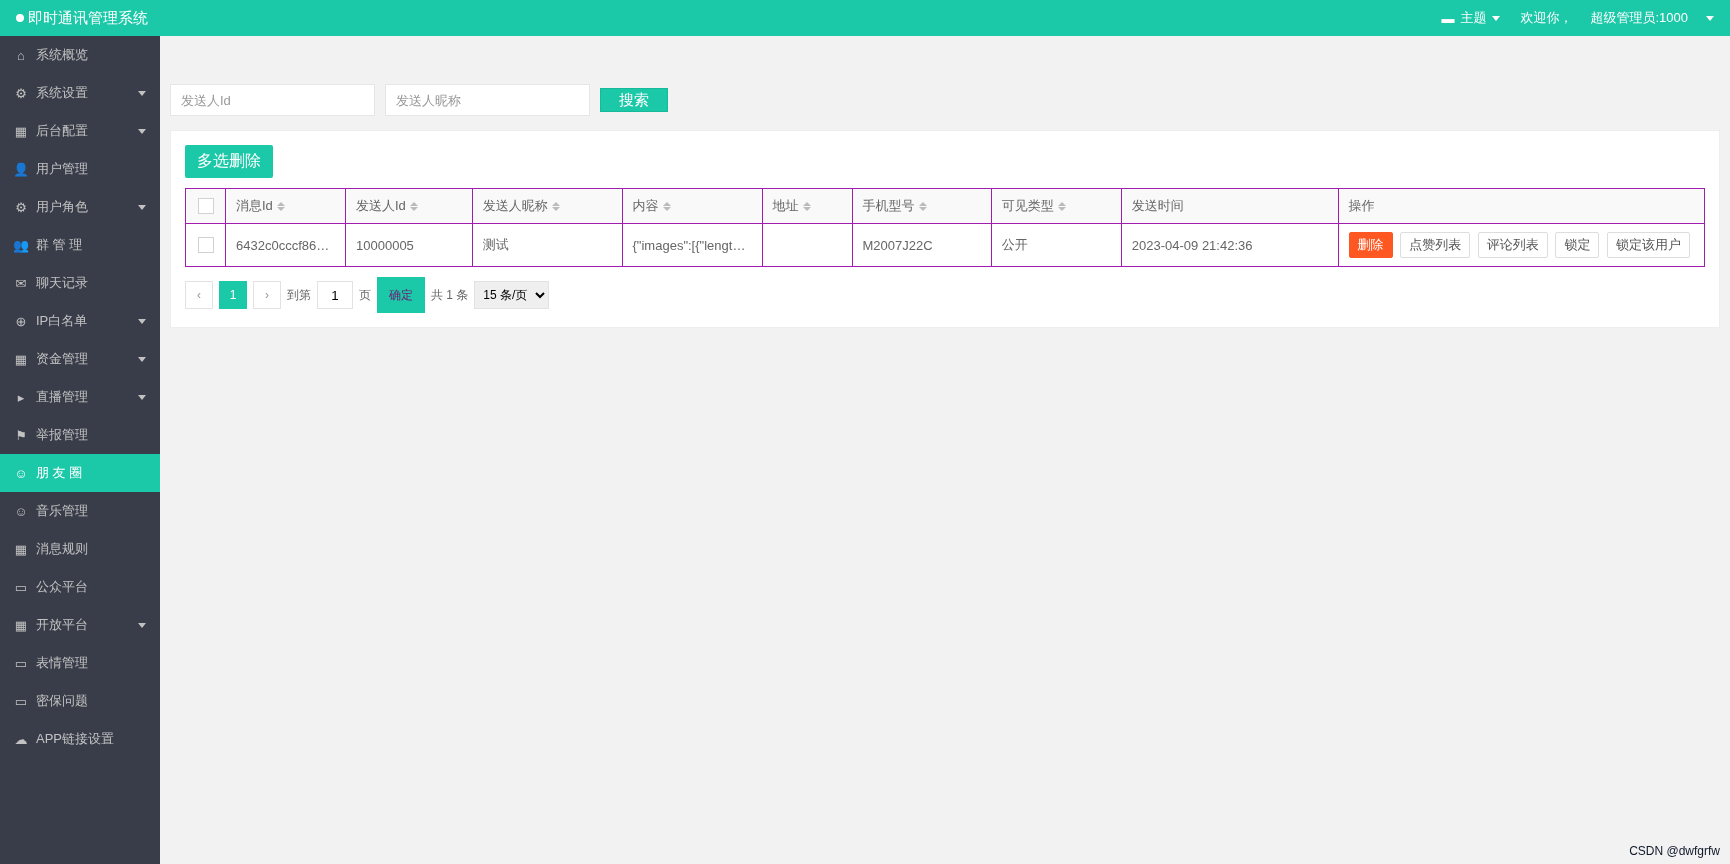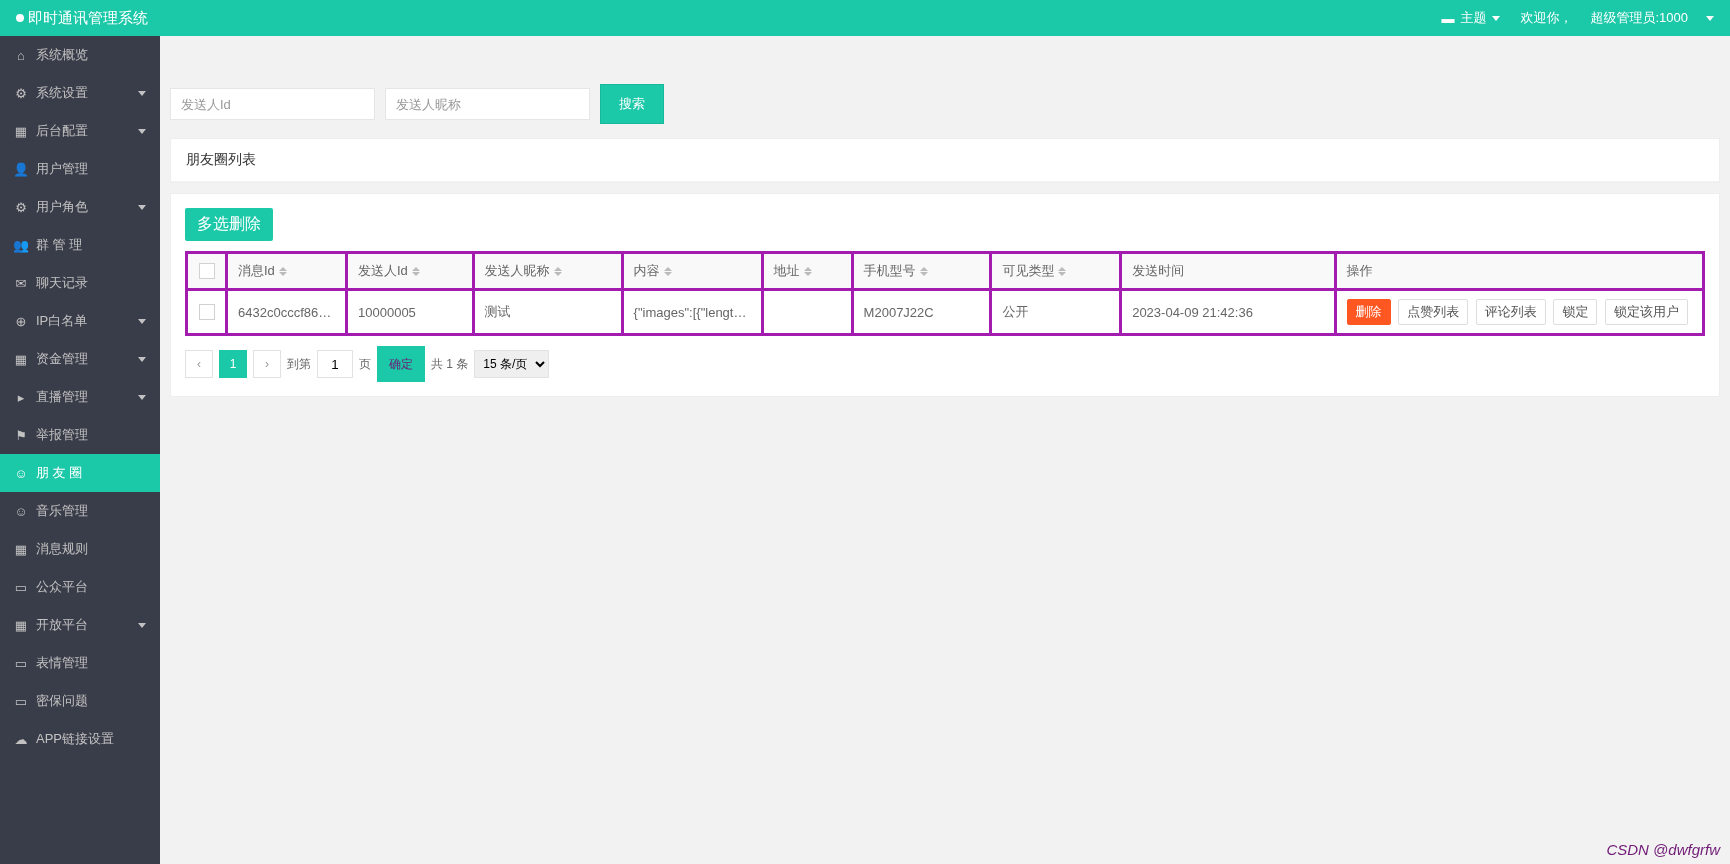--- a/index.html
+++ b/index.html
@@ -25,30 +25,30 @@
     .nav-icon { width: 14px; height: 14px; display: inline-flex; align-items: center; justify-content: center; }
     .nav-caret { width: 0; height: 0; border-left: 4px solid transparent; border-right: 4px solid transparent; border-top: 5px solid #c2c2c2; }
     
     .main { flex: 1; overflow: auto; padding: 0; background: #f2f2f2; position: relative; }
     .main::-webkit-scrollbar { width: 8px; }
     .main::-webkit-scrollbar-thumb { background: #ccc; }
     
     .search-bar { display: flex; gap: 10px; padding: 48px 10px 10px 10px; align-items: center; margin-bottom: 4px; background: #f2f2f2; }
     .search-input { width: 205px; height: 32px; border: 1px solid #e6e6e6; padding: 0 10px; font-size: 13px; background: #fff; }
     .search-input::placeholder { color: #999; }
-    .btn-search { height: 40px; padding: 0 18px; background: #1bc8a8; color: #fff; border: 1px solid #16b99a; cursor: pointer; font-size: 13px; }
+    .btn-search { height: 24px; padding: 0 18px; background: #1bc8a8; color: #fff; border: 1px solid #16b99a; cursor: pointer; font-size: 15px; }
     
     .card { background: #fff; margin: 0 10px 10px 10px; border: 1px solid #eee; }
     .card-header { padding: 12px 15px; font-size: 14px; color: #333; border-bottom: 1px solid #f2f2f2; }
     
     .table-wrap { background: #fff; margin: 0 10px; padding: 14px; border: 1px solid #eee; }
     .btn-batch { background: #1bc8a8; color: #fff; border: none; padding: 6px 12px; font-size: 16px; cursor: pointer; border-radius: 2px; margin-bottom: 10px; }
     
     table { width: 100%; border-collapse: collapse; }
-    th, td { border: 3px solid #a21caf; padding: 8px 10px; text-align: left; font-weight: normal; font-size: 13px; color: #666; white-space: nowrap; overflow: hidden; text-overflow: ellipsis; }
+    th, td { border: 1px solid #a21caf; padding: 8px 10px; text-align: left; font-weight: normal; font-size: 13px; color: #666; white-space: nowrap; overflow: hidden; text-overflow: ellipsis; }
     th { background: #f9f9f9; }
     .checkbox-cell { width: 40px; text-align: center; }
     .chk { width: 16px; height: 16px; border: 1px solid #d2d2d2; background: #fff; display: inline-block; vertical-align: middle; }
     .sort { display: inline-flex; flex-direction: column; gap: 1px; margin-left: 4px; vertical-align: middle; }
     .sort-up, .sort-down { width: 0; height: 0; border-left: 4px solid transparent; border-right: 4px solid transparent; }
     .sort-up { border-bottom: 4px solid #bbb; }
     .sort-down { border-top: 4px solid #bbb; }
     
     .btn-sm { padding: 3px 8px; font-size: 13px; border: 1px solid #ddd; background: #fff; cursor: pointer; border-radius: 2px; color: #555; margin-right: 4px; }
     .btn-danger { background: #ff5722; color: #fff; border-color: #ff5722; }
@@ -58,21 +58,21 @@
     .pg-btn.active { background: #1bc8a8; color: #fff; border-color: #1bc8a8; }
     .pg-input { width: 36px; height: 28px; border: 1px solid #e2e2e2; text-align: center; }
     .pg-confirm { height: 36px; padding: 0 12px; background: #1bc8a8; color: #701a75; border: none; cursor: pointer; font-size: 12px; }
     .pg-select { height: 28px; border: 1px solid #e2e2e2; padding: 0 4px; font-size: 12px; }
     
     .col-msgid { width: 120px; max-width: 120px; }
     .col-content { width: 140px; max-width: 140px; }
     .col-addr { width: 90px; }
     .col-ops { width: 320px; }
     
-    .watermark { position: fixed; bottom: 6px; right: 10px; color: #701a75; font-size: 15px; font-style: italic; }
+    .watermark { position: fixed; bottom: 6px; right: 10px; color: #0f172a; font-size: 12px; }
   </style>
 </head>
 <body>
 
 <div class="header">
   <div class="header-left">
     <span class="header-dot"></span>
     <span class="header-title">即时通讯管理系统</span>
   </div>
   <div class="header-right">
@@ -214,23 +214,20 @@
       </div>
     </div>
 
   <div class="main">
     <div class="search-bar">
       <input class="search-input" placeholder="发送人Id" style="">
       <input class="search-input" placeholder="发送人昵称" style="">
       <button class="btn-search">搜索</button>
     </div>
 
-    <div class="card">
-      <div class="card-header">朋友圈列表</div>
-    </div>
 
     <div class="table-wrap">
       <button class="btn-batch">多选删除</button>
 
       <table>
         <thead>
           <tr>
             <th class="checkbox-cell"><span class="chk"></span></th>
             <th class="col-msgid"><span>消息Id</span><span class="sort">
                   <span class="sort-up"></span>

